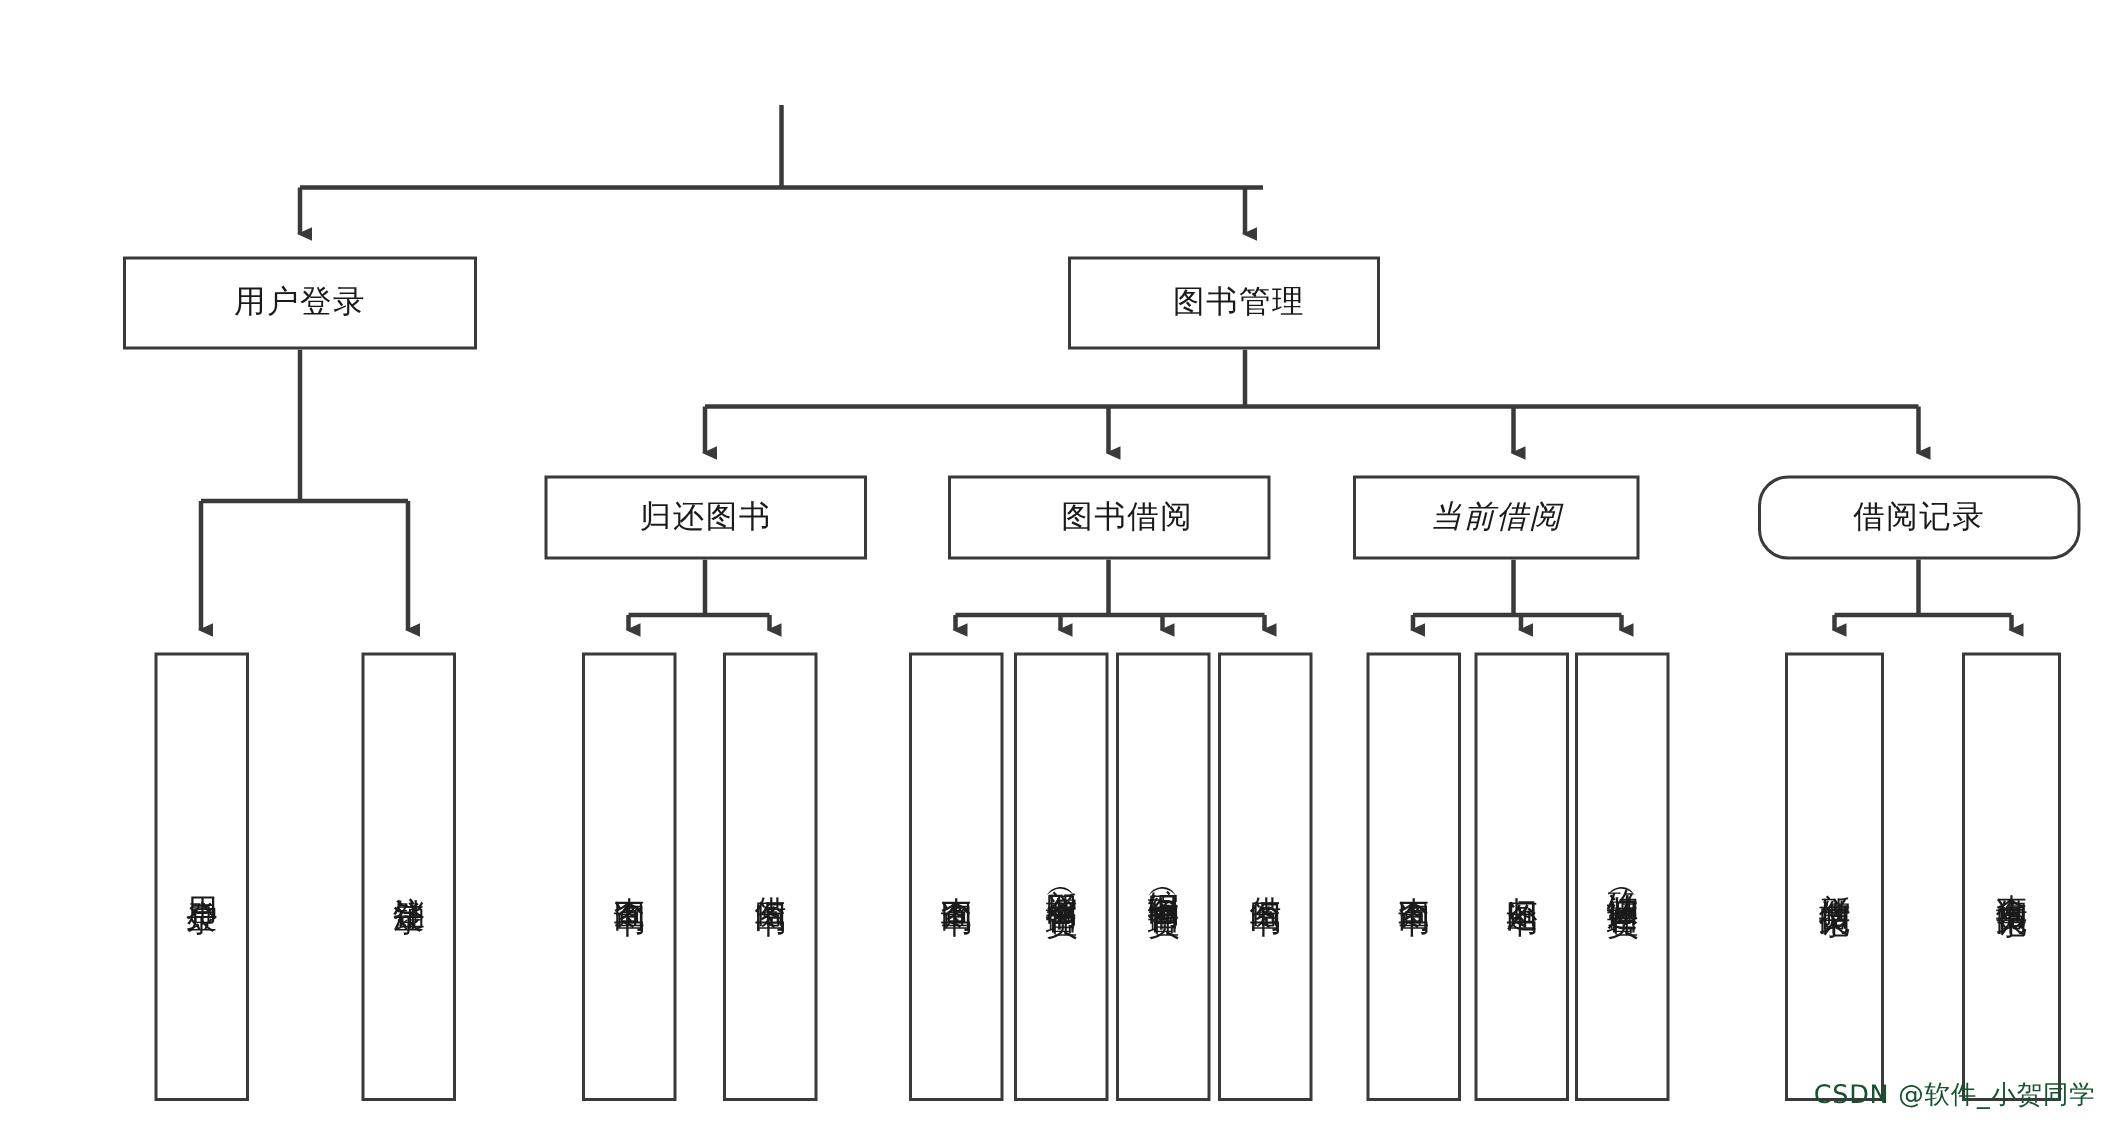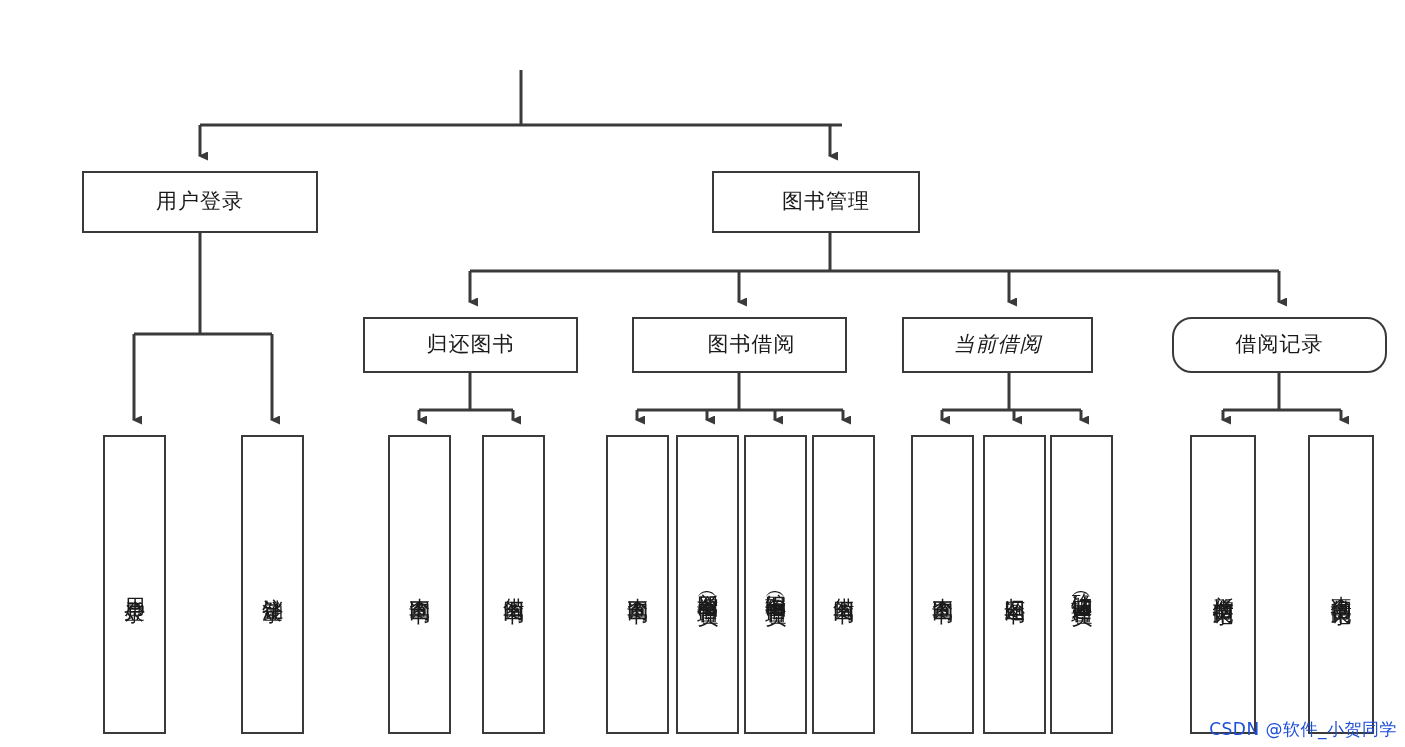--- a/index.html
+++ b/index.html
@@ -49,21 +49,21 @@
     top: 0;
     width: 1405px;
     height: 747px;
     pointer-events: none;
   }
   .watermark {
     position: absolute;
     right: 8px;
     bottom: 6px;
     font-size: 17px;
-    color: #1d4ed8;
+    color: #14532d;
     letter-spacing: 0.5px;
     white-space: nowrap;
   }
 </style>
 </head>
 <body>
 
 <div id="canvas">
 
   <svg id="edges" viewBox="0 0 1405 747" xmlns="http://www.w3.org/2000/svg">

